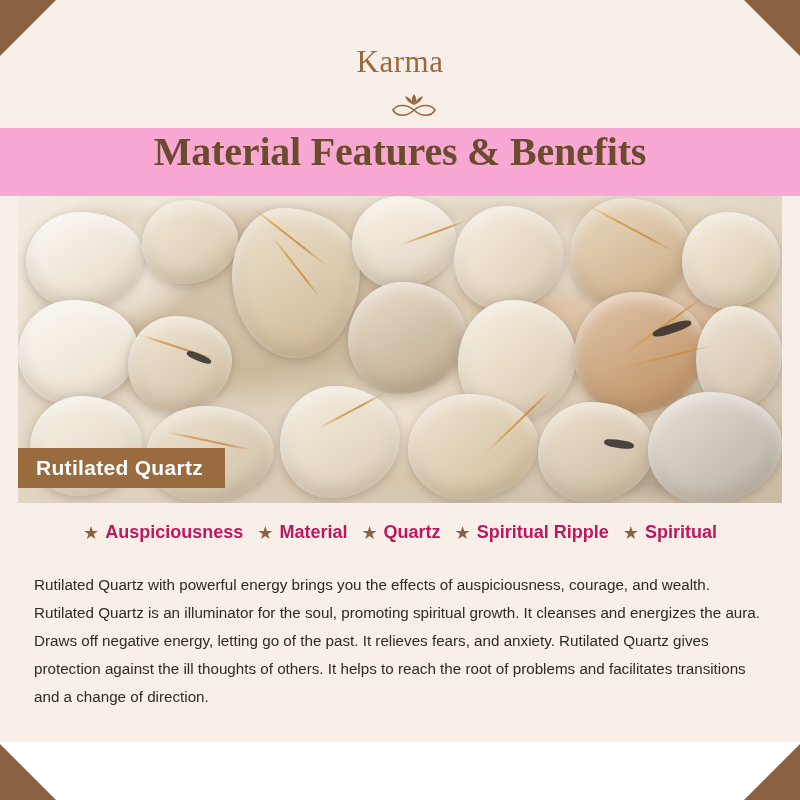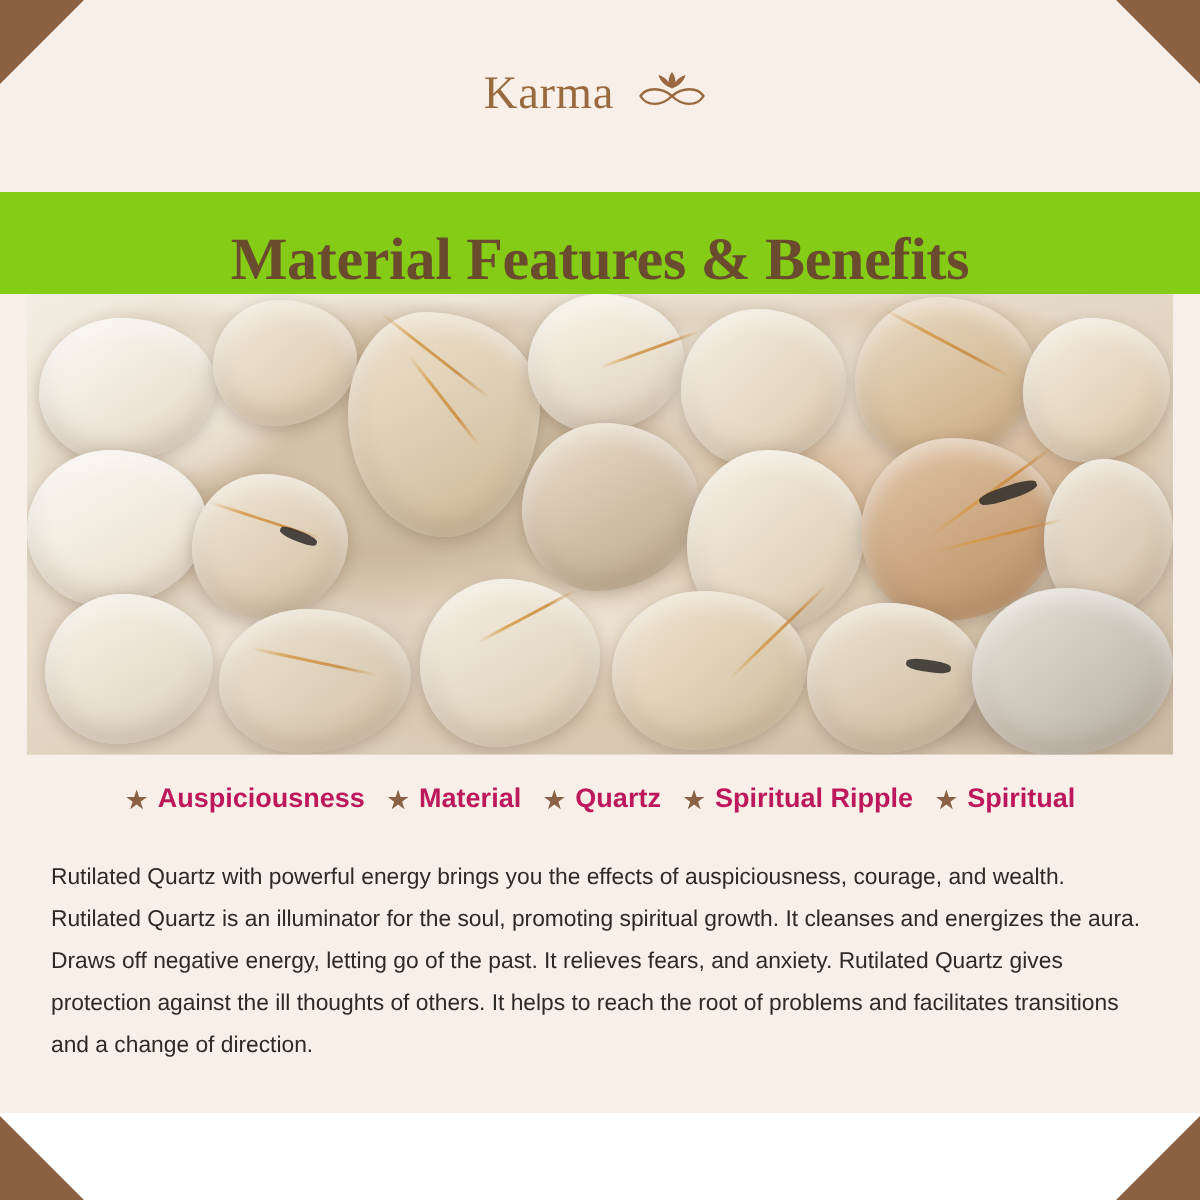--- a/index.html
+++ b/index.html
@@ -53,46 +53,47 @@
   .brand {
     position: absolute;
     top: 44px;
     left: 0;
     width: 800px;
     text-align: center;
     color: #8a6243;
   }
   .brand-inner {
     display: inline-flex;
-    align-items: flex-start;
+    align-items: flex-end;
     gap: 10px;
     font-family: "Liberation Serif", serif;
+    flex-direction: column;
   }
   .brand-word {
     font-size: 31px;
     letter-spacing: 0.5px;
     color: #9a6a3f;
   }
   .brand-mark {
     position: relative;
     width: 58px;
     height: 34px;
   }
   .brand-mark svg { display: block; }
 
   
   .title-band {
     position: absolute;
     top: 128px;
     left: 0;
     width: 800px;
     height: 68px;
-    background: #84cc16;
+    background: #f9a8d4;
     display: flex;
-    align-items: flex-end;
+    align-items: flex-start;
     justify-content: center;
   }
   .title-text {
     font-family: "Liberation Serif", serif;
     font-weight: bold;
     font-size: 40px;
     color: #6b4b2e;
     letter-spacing: -0.2px;
   }
 
@@ -297,20 +298,23 @@
       <div class="rutile r7"></div>
         <div class="rutile r8"></div>
         <div class="rutile r9"></div>
       <div class="rutile r10"></div>
       <div class="inclusion i1"></div>
         <div class="inclusion i2"></div>
         <div class="inclusion i3"></div>
     </div>
   </div>
 
+  <div class="name-tag">
+    <span class="name-tag-text">Rutilated Quartz</span>
+  </div>
 
   <div class="benefits">
     <span class="benefit">
       <span class="benefit-star">★</span>
       <span class="benefit-label">Auspiciousness</span>
     </span>
     <span class="benefit">
       <span class="benefit-star">★</span>
       <span class="benefit-label">Material</span>
     </span>

